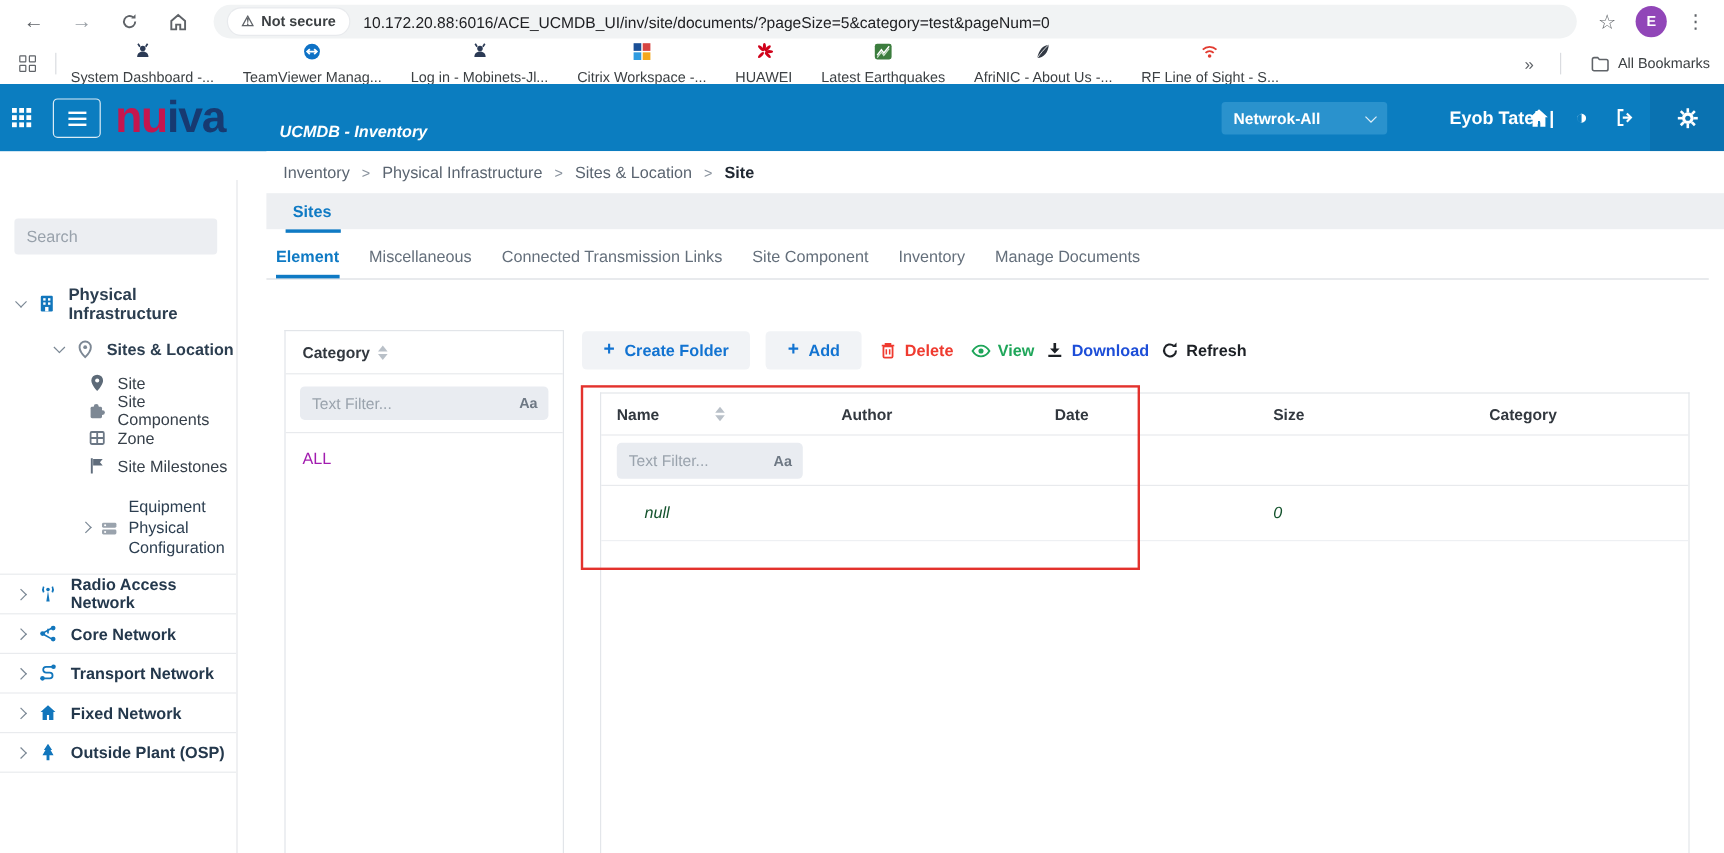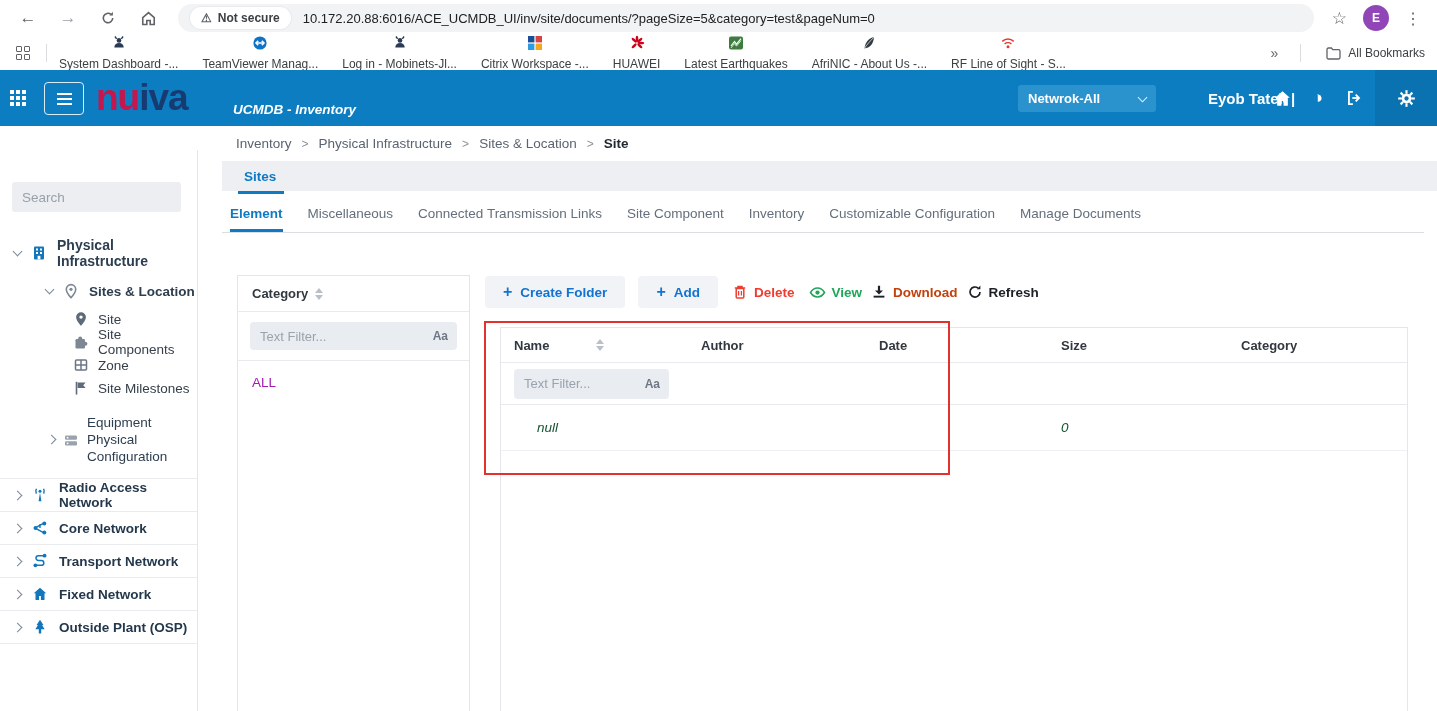--- a/index.html
+++ b/index.html
@@ -54,21 +54,21 @@
   .chev { width:7px; height:7px; border-right:1.8px solid #7a8794; border-bottom:1.8px solid #7a8794; flex:0 0 auto; }
   .chev.down { transform:rotate(45deg); margin-top:-3px; }
   .chev.right { transform:rotate(-45deg); }
   .row-pi { padding-left:14px; gap:10px; margin-top:25px; }
   .row-pi .lbl { font-size:14px; font-weight:bold; color:#2c3e50; }
   .row-sl { padding-left:46px; gap:10px; margin-top:14px; }
   .row-sl .lbl { font-size:13.5px; font-weight:bold; color:#2c3e50; }
   .row-leaf { padding-left:73px; gap:9px; margin-top:7px; height:16px; }
   .row-leaf.first { margin-top:12px; }
   .row-leaf .lbl { font-size:13.5px; color:#37404a; }
-  .row-eq { padding-left:48px; gap:8px; margin-top:18px; align-items:center; }
+  .row-eq { padding-left:68px; gap:8px; margin-top:18px; align-items:center; }
   .row-eq .lbl { width:100px; font-size:13.5px; font-weight:500; color:#2c3e50; line-height:17px; }
   .sec-div { height:1px; background:#e9ebee; }
   .sec-div.m { margin-top:13px; }
   .row-sec { padding-left:14px; gap:11px; height:32px; display:flex; align-items:center; }
   .row-sec .lbl { font-size:13.5px; font-weight:bold; color:#24384c; }
   .ic16 { width:16px; height:16px; flex:0 0 auto; display:inline-flex; }
 
   
   .main { position:absolute; left:222px; top:126px; right:0; bottom:0; background:#fff; }
   .breadcrumb { height:35px; display:flex; align-items:center; padding-left:14px; font-size:13.5px; color:#5a6470; gap:10px; }
@@ -99,21 +99,21 @@
 
   
   .toolbar { position:absolute; left:263px; top:150px; height:32px; display:flex; align-items:center; }
   .btn-light { height:32px; background:#f1f3f6; border-radius:4px; border:none; display:flex; align-items:center; gap:8px; padding:0 18px; color:#1273d1; font-size:13.5px; font-weight:bold; font-family:inherit; }
   .btn-light .plus { font-size:16px; font-weight:bold; }
   .btn-cf { margin-right:13px; }
   .btn-add { margin-right:14px; }
   .btn-act { height:32px; background:transparent; border:none; display:flex; align-items:center; gap:6px; font-size:13.5px; font-weight:bold; font-family:inherit; }
   .btn-del { color:#ef3b30; margin-right:14px; }
   .btn-view { color:#1fa65a; margin-right:9px; }
-  .btn-dl { color:#c2410c; margin-right:9px; }
+  .btn-dl { color:#1d4ed8; margin-right:9px; }
   .btn-rf { color:#1d2126; }
 
   
   .doc-table { position:absolute; left:278px; top:201px; width:908px; bottom:0; border:1px solid #e3e6ea; border-bottom:none; background:#fff; }
   .t-row { display:grid; grid-template-columns:187px 178px 182px 180px 1fr; align-items:center; }
   .t-head { height:35px; border-bottom:1px solid #e8eaed; }
   .t-head .cell { padding-left:13px; font-size:13px; font-weight:bold; color:#32383f; display:flex; align-items:center;gap:40px; }
   .t-filter { height:42px; border-bottom:1px solid #e8eaed; }
   .t-filter .filter-box { margin-left:13px; width:155px; height:30px; }
   .t-data { height:46px; border-bottom:1px solid #eef0f3; }
@@ -456,21 +456,20 @@
       <span class="sites-tab">Sites</span>
     </div>
     <div class="sites-underline"></div>
 
     <div class="subtabs">
       <span class="subtab active">Element</span>
       <span class="subtab">Miscellaneous</span>
       <span class="subtab">Connected Transmission Links</span>
       <span class="subtab">Site Component</span>
       <span class="subtab">Inventory</span>
-      <span class="subtab">Customizable Configuration</span>
       <span class="subtab">Manage Documents</span>
     </div>
     <div class="subtab-divider"></div>
 
     <div class="cat-panel">
       <div class="cat-head">
         <span>Category</span>
         <span class="sort">
             <i class="up"></i>
             <i class="dn"></i>

